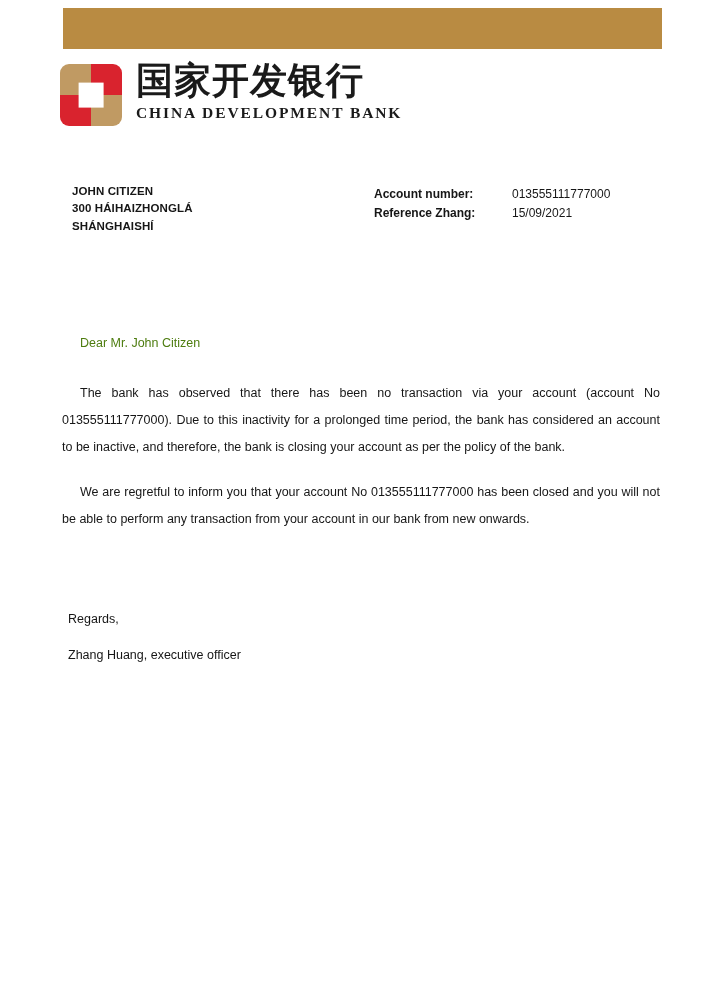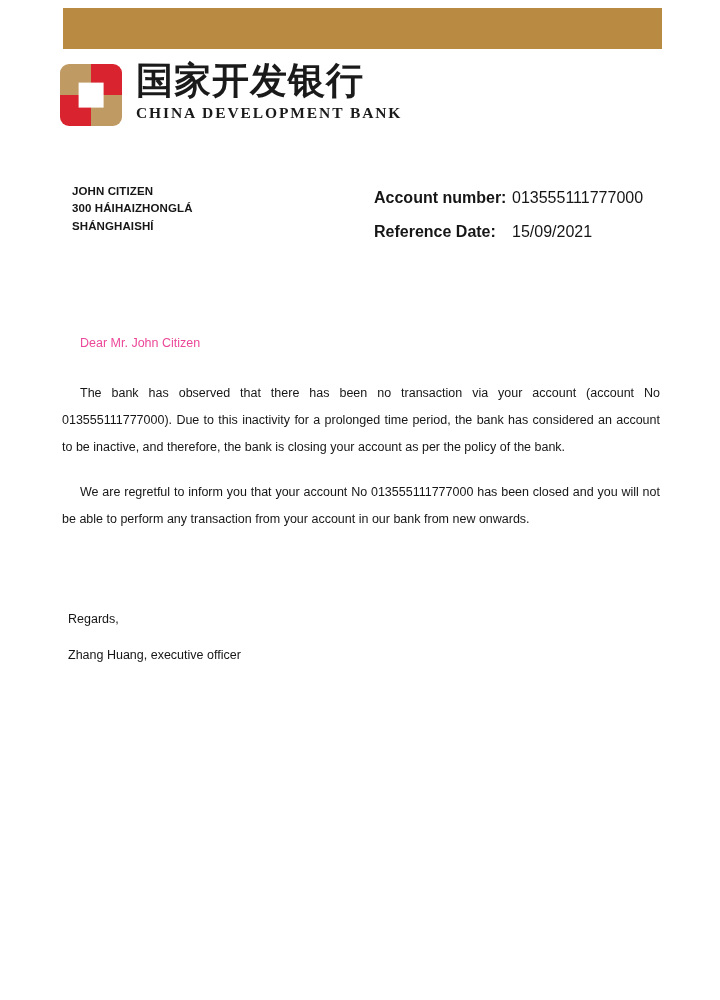--- a/index.html
+++ b/index.html
@@ -104,22 +104,22 @@
     letter-spacing: 0.1px;
   }
   .recipient div { white-space: nowrap; }
 
   .meta {
     position: absolute;
     left: 374px;
     top: 186px;
     display: grid;
     grid-template-columns: 138px auto;
-    row-gap: 11px;
-    font-size: 16px;
+    row-gap: 2px;
+    font-size: 12px;
     color: #161616;
     line-height: 1.45;
   }
   .meta-label {
     font-weight: 700;
     white-space: nowrap;
   }
   .meta-value {
     font-weight: 400;
     white-space: nowrap;
@@ -127,21 +127,21 @@
 
   
   .body-wrap {
     position: absolute;
     left: 62px;
     top: 336px;
     width: 598px;
   }
   .salutation {
     font-size: 12.5px;
-    color: #ec4899;
+    color: #4d7c0f;
     margin-left: 18px;
     margin-bottom: 30px;
   }
   .para {
     font-size: 12.5px;
     color: #161616;
     line-height: 2.15;
     text-align: justify;
     text-indent: 18px;
     margin: 0 0 16px 0;
@@ -229,21 +229,21 @@
 
   <div class="recipient">
     <div>JOHN CITIZEN</div>
     <div>300 HÁIHAIZHONGLÁ</div>
     <div>SHÁNGHAISHÍ</div>
   </div>
 
   <div class="meta">
     <div class="meta-label">Account number:</div>
     <div class="meta-value">013555111777000</div>
-    <div class="meta-label">Reference Date:</div>
+    <div class="meta-label">Reference Zhang:</div>
     <div class="meta-value">15/09/2021</div>
   </div>
 
   <div class="body-wrap">
     <div class="salutation">Dear Mr. John Citizen</div>
     <p class="para p1">The bank has observed that there has been no transaction via your account (account No 013555111777000). Due to this inactivity for a prolonged time period, the bank has considered an account to be inactive, and therefore, the bank is closing your account as per the policy of the bank.</p>
     <p class="para p2">We are regretful to inform you that your account No 013555111777000 has been closed and you will not be able to perform any transaction from your account in our bank from new onwards.</p>
   </div>
 
   <div class="signoff">

